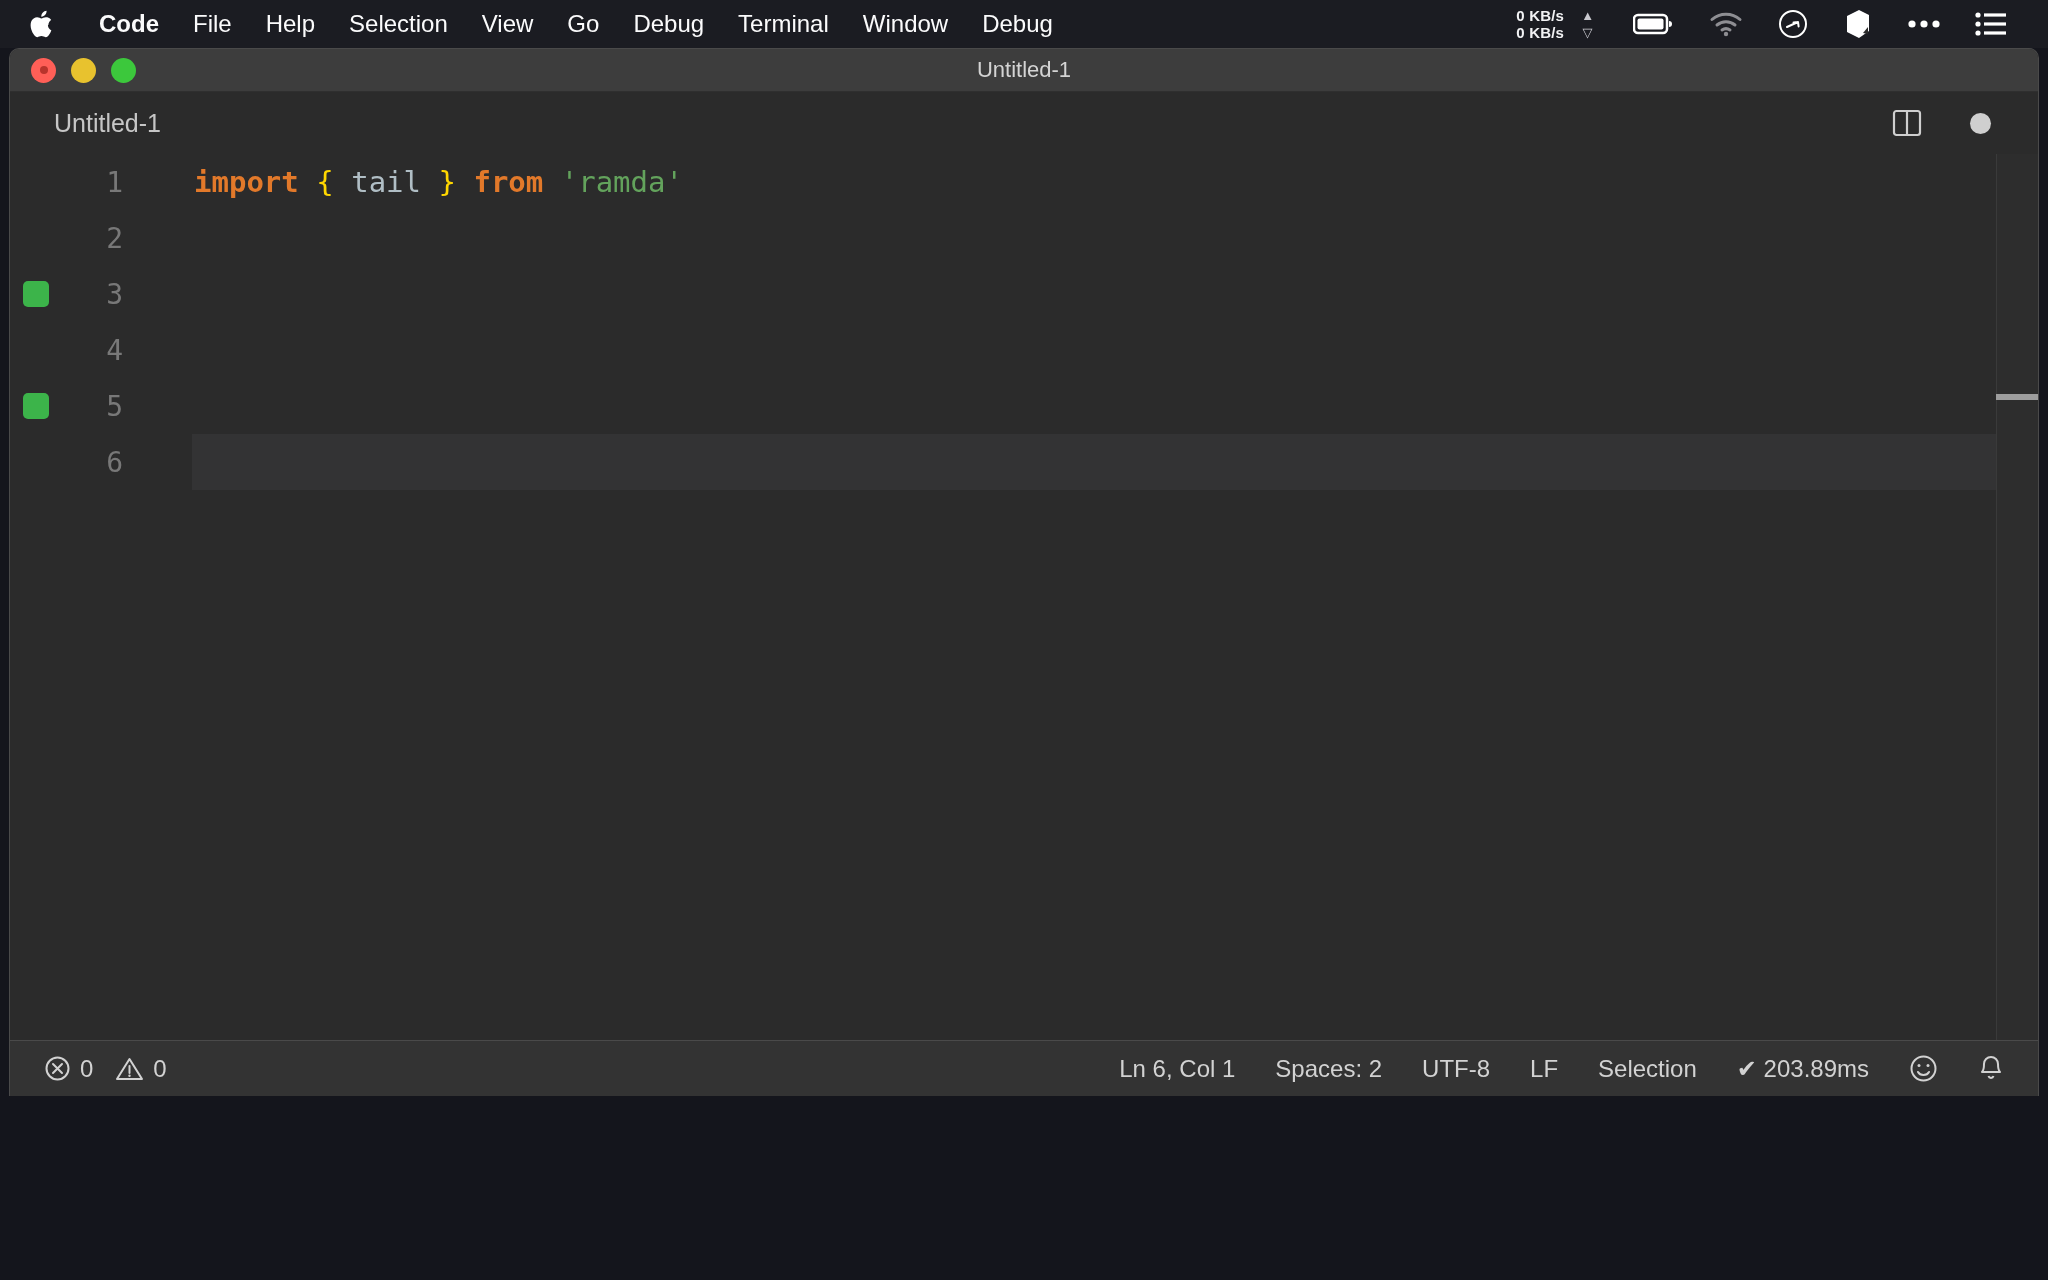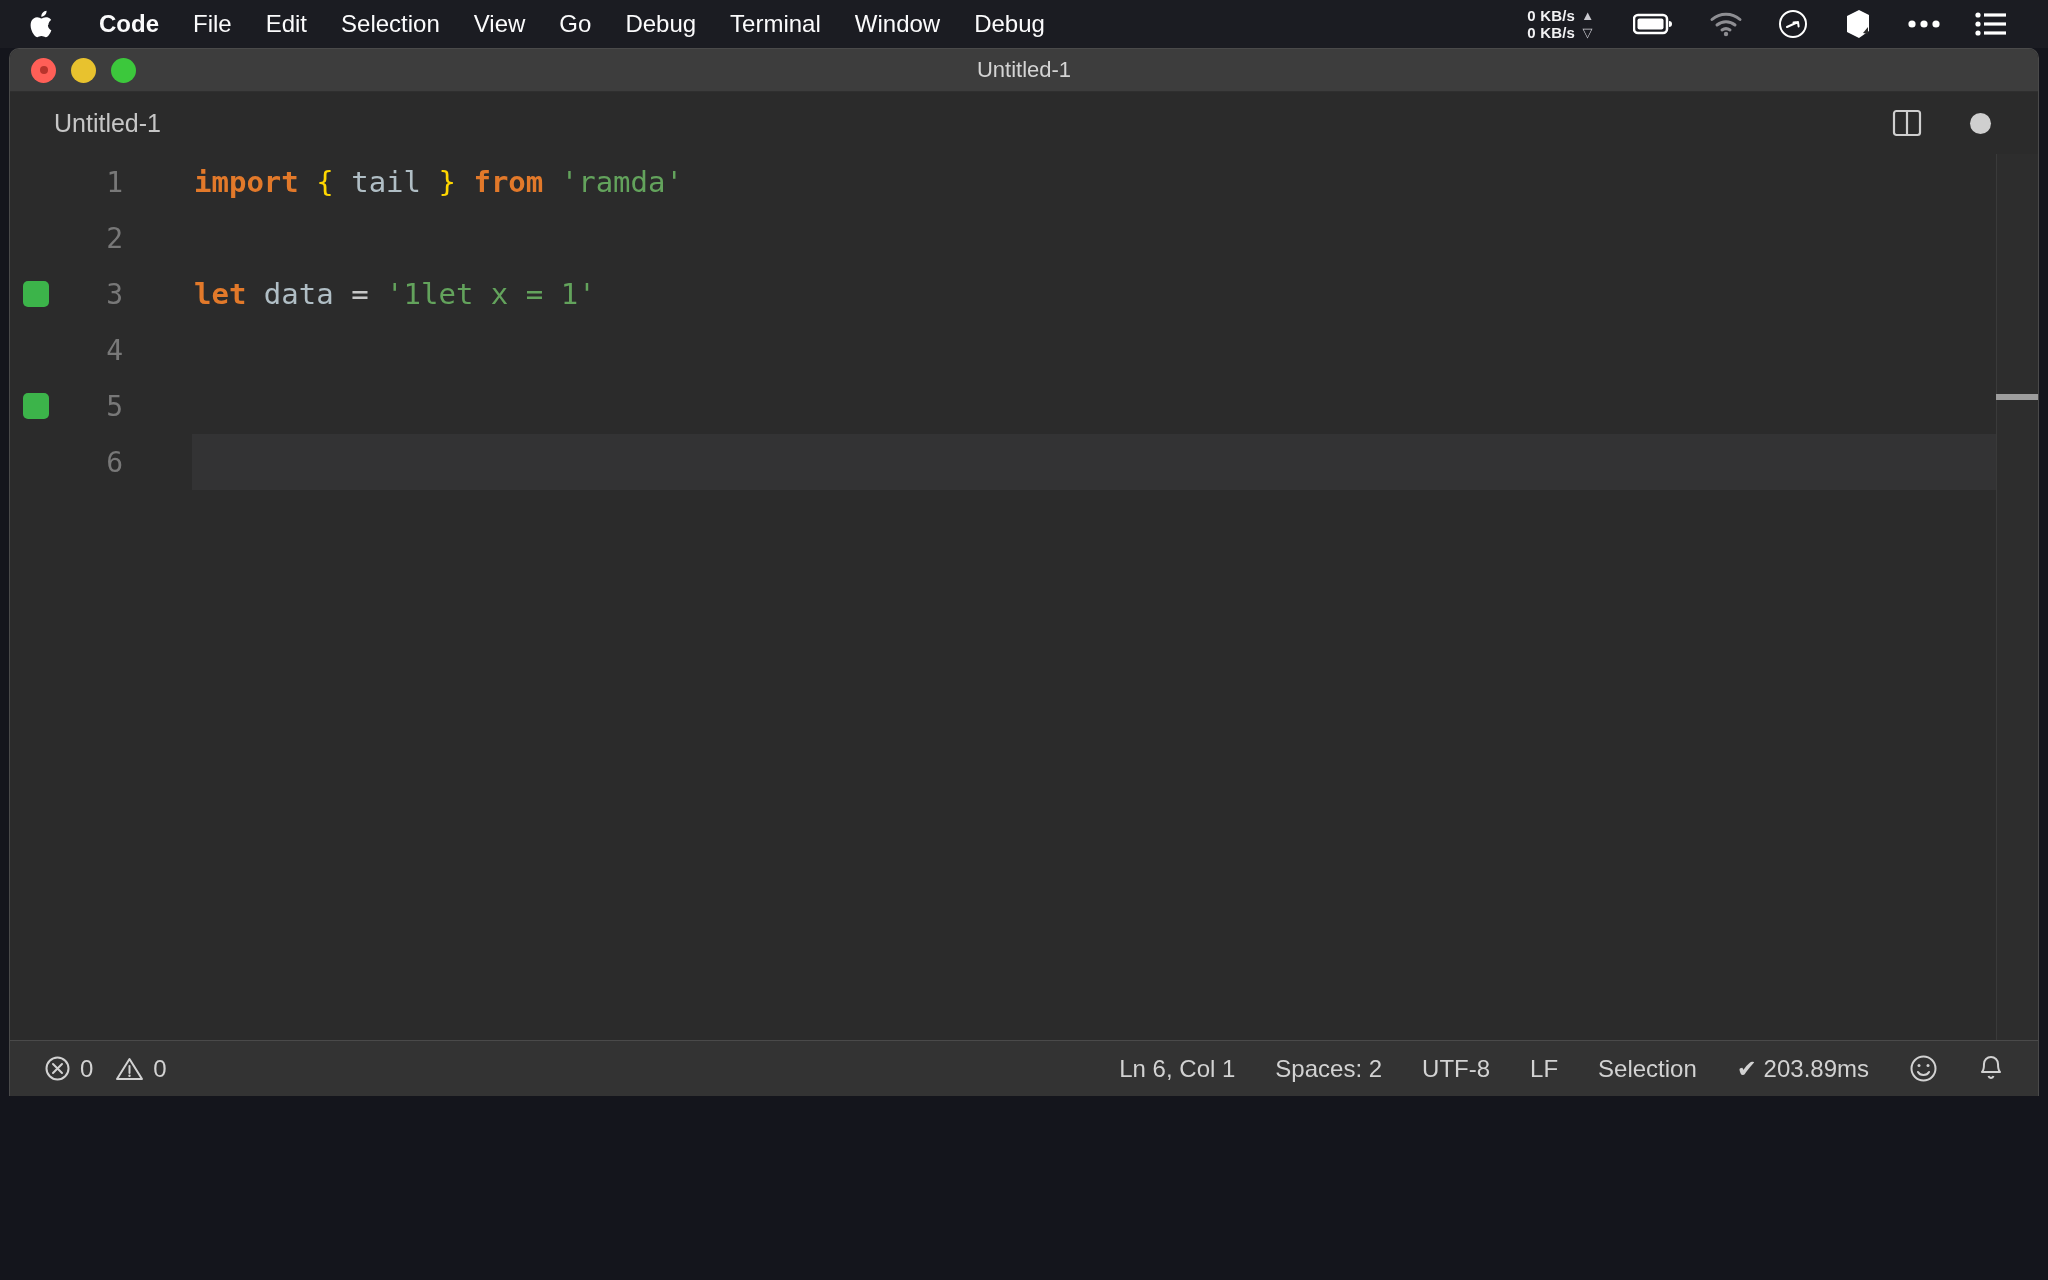--- a/index.html
+++ b/index.html
@@ -23,21 +23,21 @@
   .menu-item {
     font-size: 24px; line-height: 1;
     padding: 0 17px; white-space: nowrap; color: #fbfbfc;
   }
   .menu-item.app-name { font-weight: bold; }
   #menubar-right {
     margin-left: auto; display: flex; align-items: center;
     height: 100%; padding-right: 24px;
   }
   .netspeed {
-    display: flex; align-items: center; gap: 6px;
+    display: flex; align-items: center; gap: 17px;
     margin-right: 22px;
   }
   .netspeed .lines {
     display: flex; flex-direction: column; align-items: flex-end;
     font-size: 15px; line-height: 17px; font-weight: 600; letter-spacing: .2px;
   }
   .netspeed .arrows {
     display: flex; flex-direction: column; align-items: center;
     font-size: 13px; line-height: 17px; color: #c9c9cf;
   }
@@ -167,21 +167,21 @@
 
 <div id="menubar">
   <div id="menubar-left">
     <span class="apple-logo">
       <svg width="28" height="32" viewBox="0 0 24 28" fill="#ffffff">
         <path d="M17.6 14.9c0-3 2.4-4.4 2.5-4.5-1.4-2-3.5-2.3-4.2-2.3-1.8-.2-3.5 1-4.4 1-.9 0-2.3-1-3.8-1C5.8 8.1 4 9.2 3 11c-2 3.5-.5 8.7 1.4 11.6.9 1.4 2 3 3.5 2.9 1.4-.1 1.9-.9 3.6-.9s2.2.9 3.7.9c1.5 0 2.5-1.4 3.4-2.8 1.1-1.6 1.5-3.2 1.5-3.3-.1 0-2.9-1.1-2.9-4.5zM14.8 6c.8-1 1.3-2.3 1.2-3.7-1.2 0-2.6.8-3.4 1.8-.7.9-1.4 2.2-1.2 3.5 1.3.1 2.6-.7 3.4-1.6z"></path>
       </svg>
     </span>
     <span class="menu-item app-name">Code</span>
     <span class="menu-item">File</span>
-    <span class="menu-item">Edit</span>
+    <span class="menu-item">Help</span>
     <span class="menu-item">Selection</span>
     <span class="menu-item">View</span>
     <span class="menu-item">Go</span>
     <span class="menu-item">Debug</span>
     <span class="menu-item">Terminal</span>
     <span class="menu-item">Window</span>
     <span class="menu-item">Debug</span>
   </div>
 
   <div id="menubar-right">
@@ -278,21 +278,20 @@
           <div class="lineno">1</div>
           <div class="code-text" style="position: relative;"><span class="tok-keyword">import</span><span class="tok-op"> </span><span class="tok-brace">{</span><span class="tok-op"> </span><span class="tok-var">tail</span><span class="tok-op"> </span><span class="tok-brace">}</span><span class="tok-op"> </span><span class="tok-keyword">from</span><span class="tok-op"> </span><span class="tok-string">'ramda'</span></div>
         </div>
         <div class="code-line">
           <div class="lineno">2</div>
           <div class="code-text" style="position: relative;"></div>
         </div>
         <div class="code-line">
           <div class="gutter-mark"></div>
           <div class="lineno">3</div>
-          <div class="code-text" style="position: relative;"><span class="tok-keyword">let</span><span class="tok-op"> </span><span class="tok-var">data</span><span class="tok-op"> </span><span class="tok-op">=</span><span class="tok-op"> </span><span class="tok-string">'1let x = 1'</span></div>
         </div>
         <div class="code-line">
           <div class="lineno">4</div>
           <div class="code-text" style="position: relative;"></div>
         </div>
         <div class="code-line">
           <div class="gutter-mark"></div>
           <div class="lineno">5</div>
         </div>
         <div class="code-line current">

